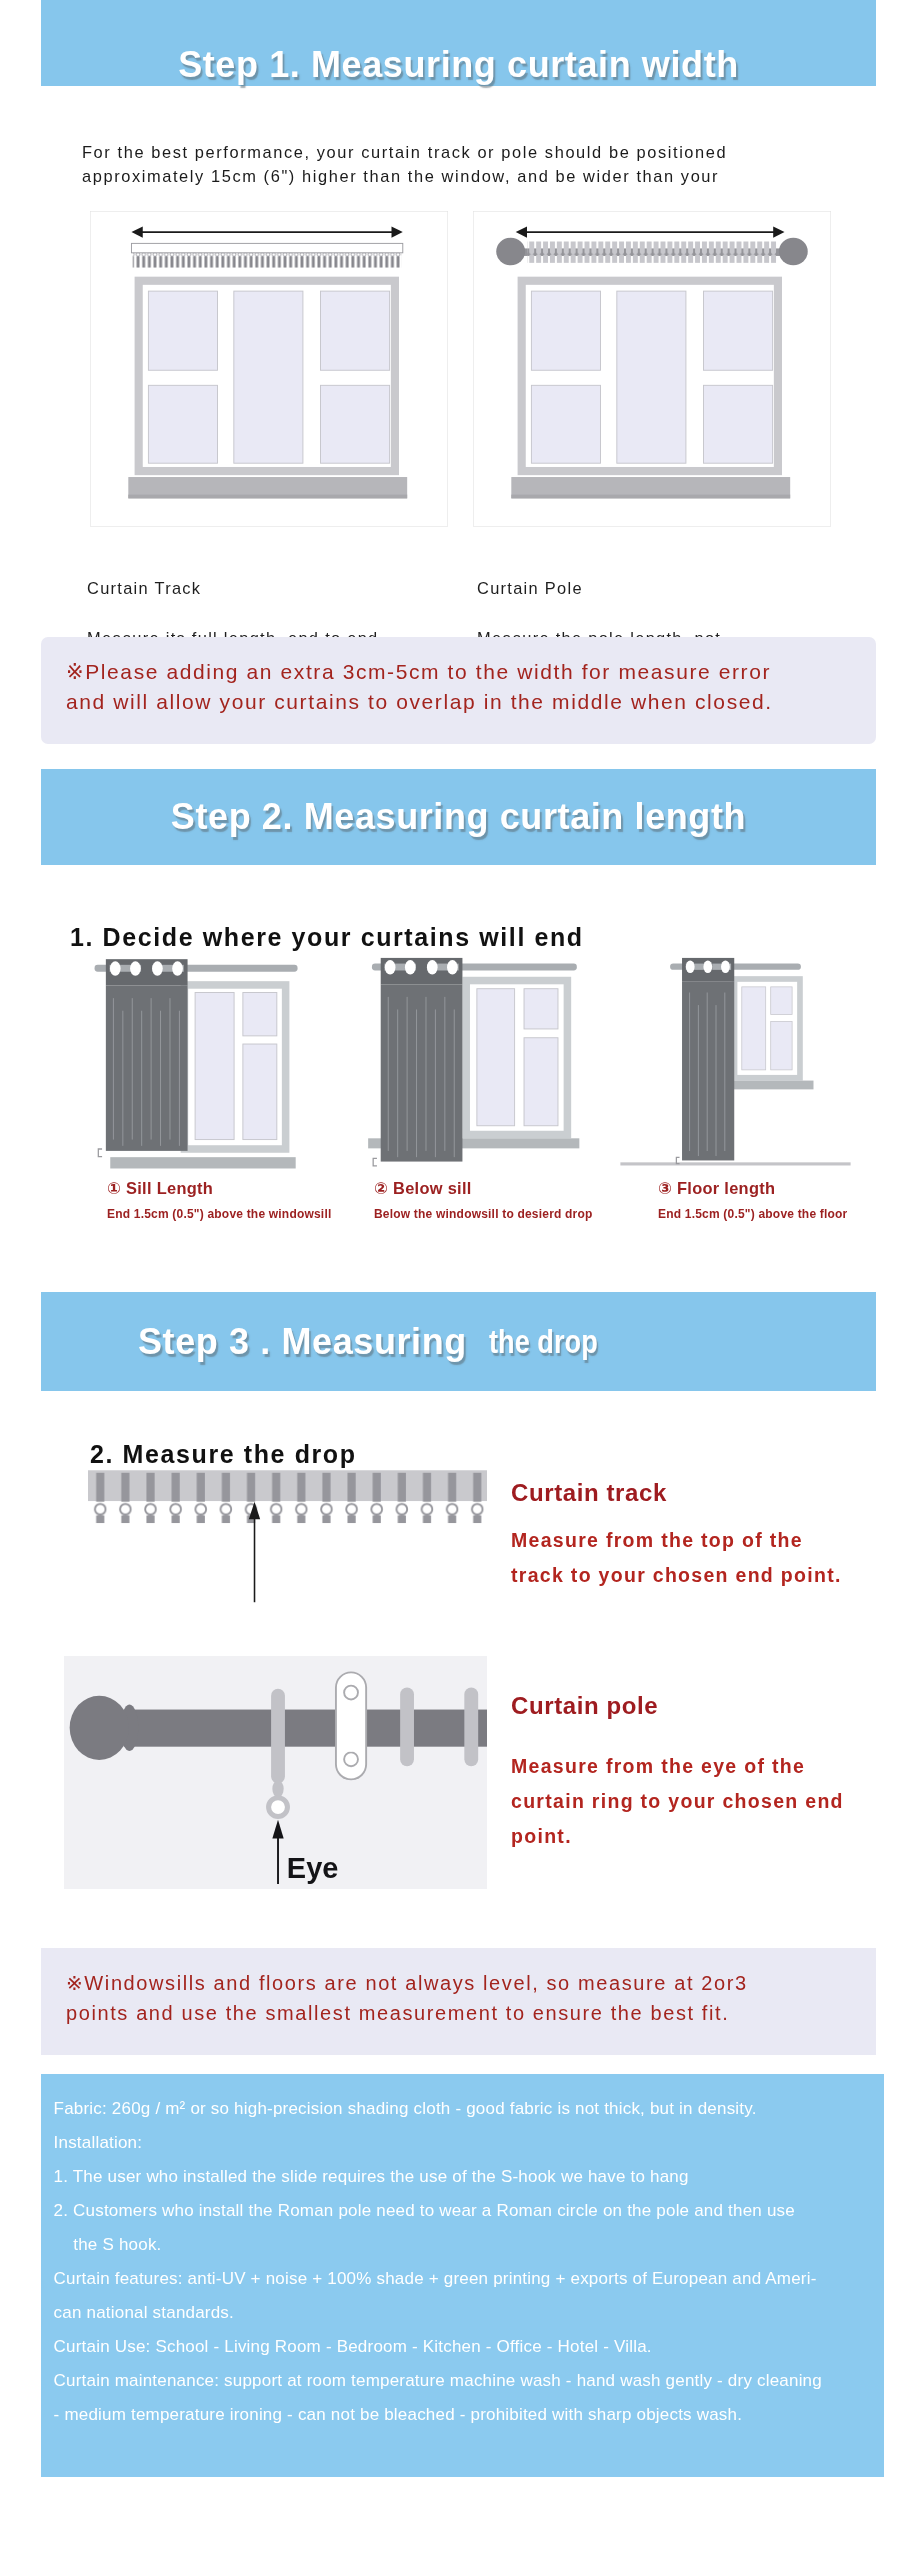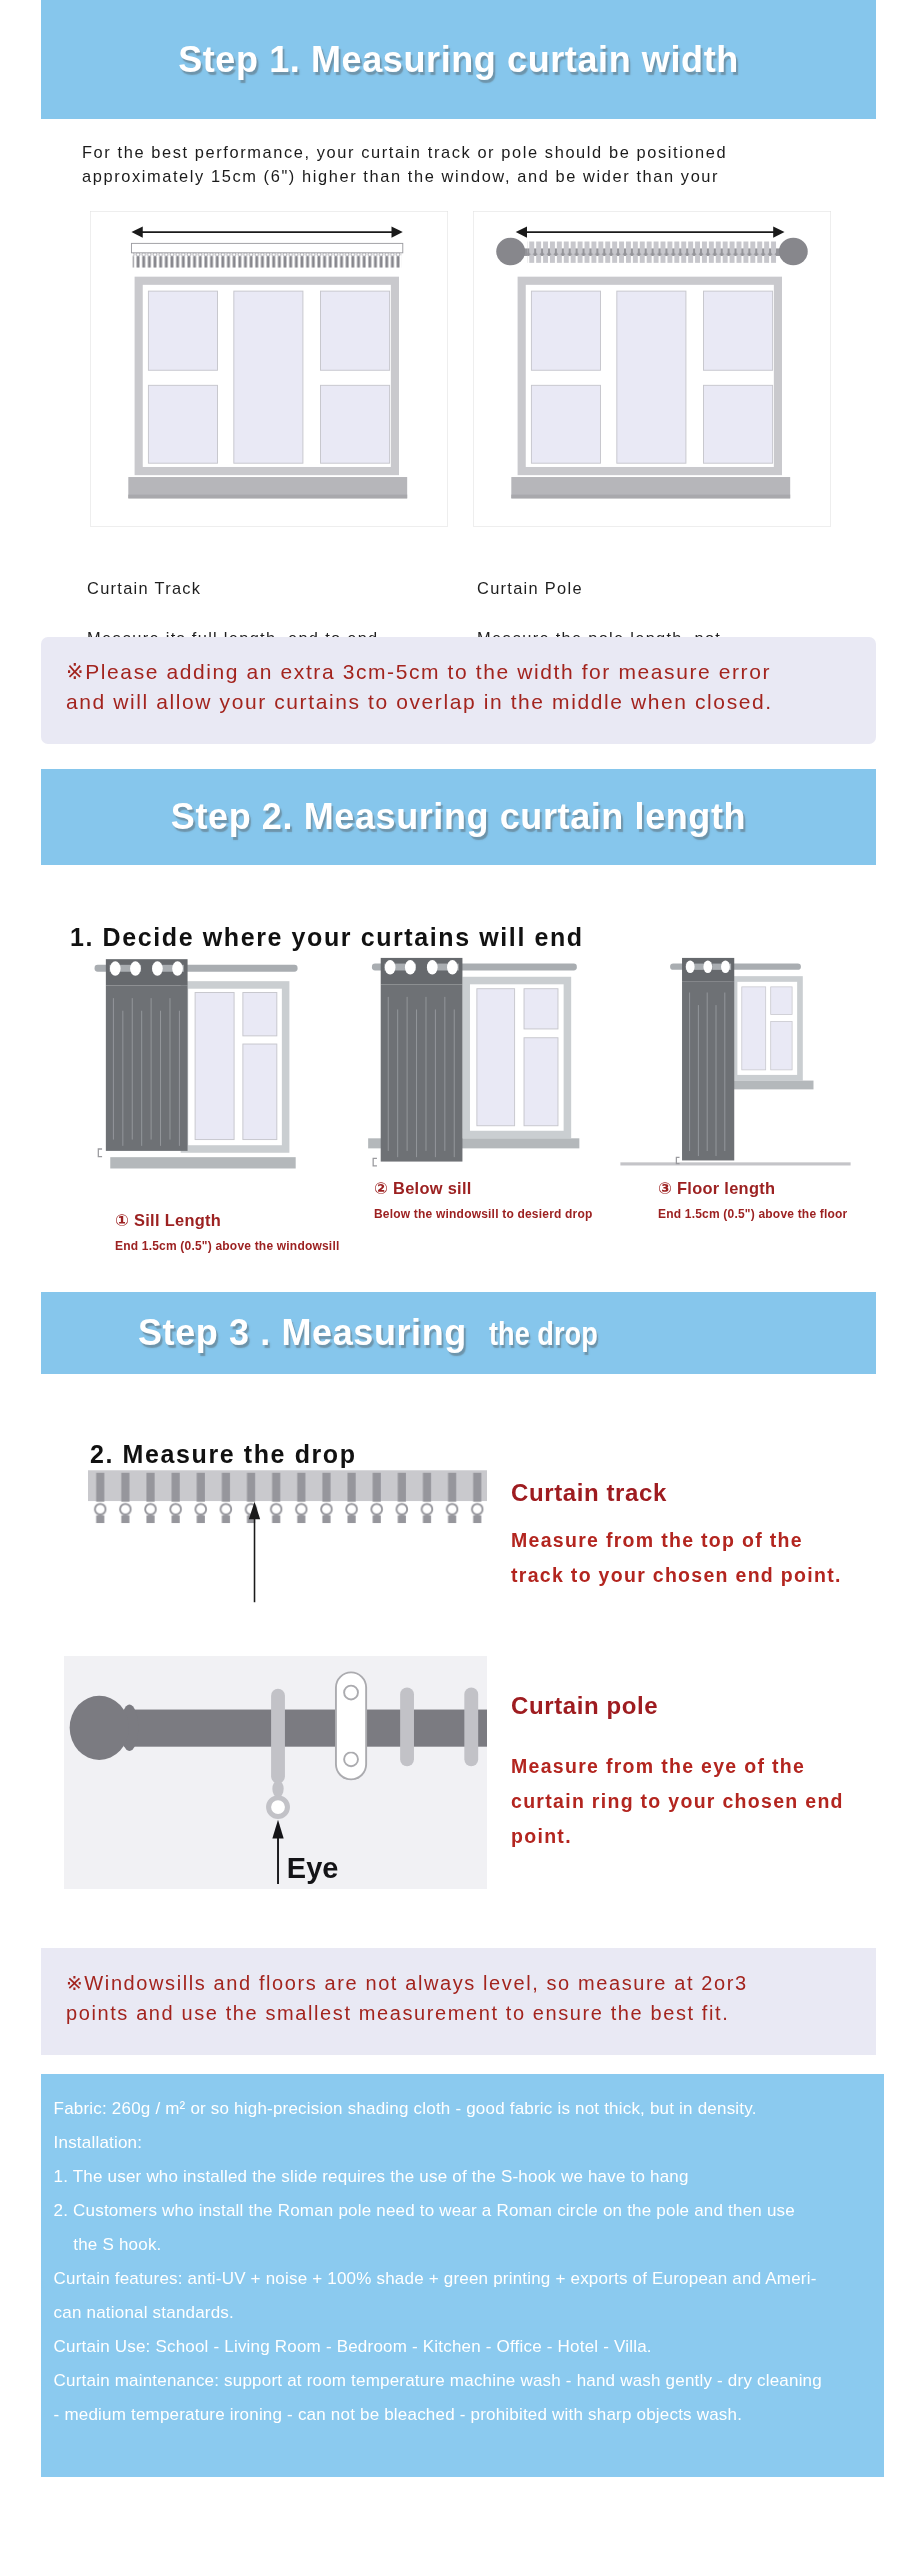--- a/index.html
+++ b/index.html
@@ -4,23 +4,23 @@
 <style>
   html,body{margin:0;padding:0;background:#fff;}
   #page{position:relative;width:910px;height:2576px;background:#ffffff;overflow:hidden;
         font-family:"Liberation Sans","DejaVu Sans",sans-serif;color:#1b1b1b;}
   .abs{position:absolute;}
   
   .step-hdr{position:absolute;left:41px;width:835px;background:#86c6ec;color:#ffffff;
             font-weight:bold;font-size:36px;letter-spacing:0.6px;
             display:flex;align-items:center;justify-content:center;
             text-shadow:1.9px 2.5px 1.3px rgba(90,105,115,.55);white-space:nowrap;}
-  #hdr1{top:0;height:119px;}
+  #hdr1{top:0;height:86px;align-items:flex-end;}
   #hdr2{top:769px;height:96px;}
-  #hdr3{top:1292px;height:82px;justify-content:flex-start;padding-left:97px;box-sizing:border-box;}
+  #hdr3{top:1292px;height:99px;justify-content:flex-start;padding-left:97px;box-sizing:border-box;}
   #hdr3 .sub-font{display:inline-block;font-size:34px;letter-spacing:0;transform:scaleX(.8);
                   transform-origin:left center;margin-left:22.6px;}
   
   #intro{left:82px;top:140px;font-size:16.4px;letter-spacing:1.6px;line-height:24px;
          white-space:pre-line;color:#1b1b1b;}
   
   .cap{font-size:16.4px;letter-spacing:1.3px;line-height:25px;color:#1e1e1e;white-space:pre-line;}
   #cap-track{left:87px;top:551px;}
   #cap-pole{left:477px;top:551px;}
   
@@ -30,21 +30,21 @@
   #note1{top:637px;border-radius:7px;}
   #note2{top:1948px;font-size:20px;}
   
   .sub-heading{position:absolute;font-size:25px;font-weight:bold;color:#111;letter-spacing:1.6px;white-space:nowrap;margin-top:29px;}
   #sub2{left:70px;top:894px;}
   #sub3{left:90px;top:1411px;}
   
   .opt{position:absolute;color:#9c2121;}
   .opt .opt-label{font-size:16.4px;font-weight:bold;letter-spacing:0.3px;}
   .opt .opt-desc{font-size:12px;font-weight:bold;letter-spacing:0.2px;margin-top:8.8px;}
-  #opt1{left:115px;top:1179px;margin-top:32px;}
+  #opt1{left:107px;top:1179px;}
   #opt2{left:374px;top:1179px;}
   #opt3{left:658px;top:1179px;}
   
   .s3-block{position:absolute;left:511px;}
   .s3-heading{font-size:24px;font-weight:bold;color:#9e1c20;letter-spacing:0.6px;}
   .s3-desc{font-size:19.5px;font-weight:bold;color:#b3251f;letter-spacing:1.3px;line-height:35px;
            margin-top:16.4px;white-space:pre-line;}
   #track-text{top:1479px;}
   #pole-text{top:1692px;}
   #pole-text .s3-desc{margin-top:29px;}

